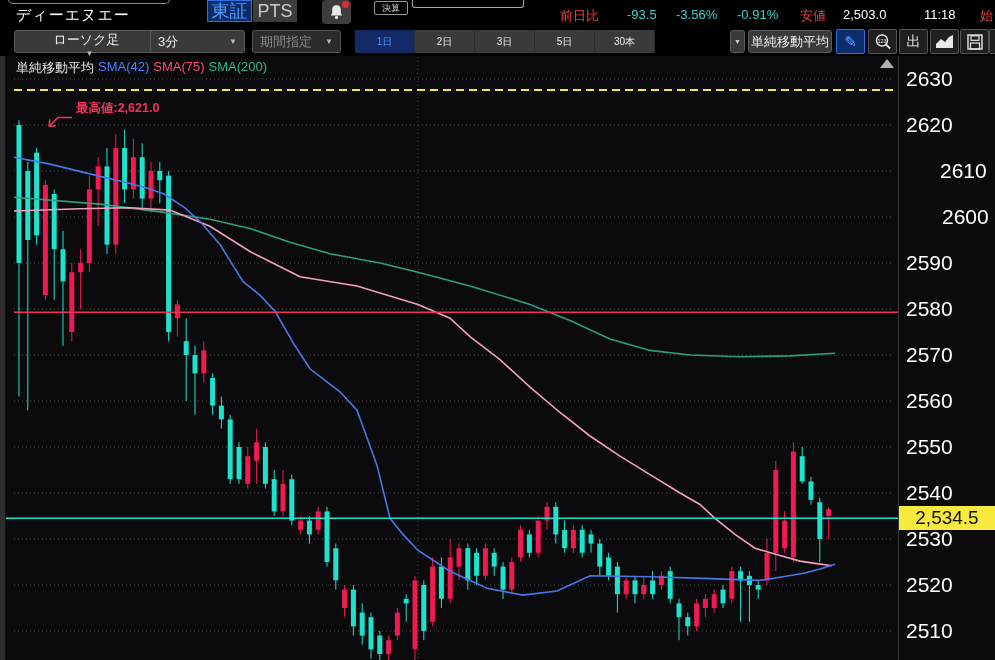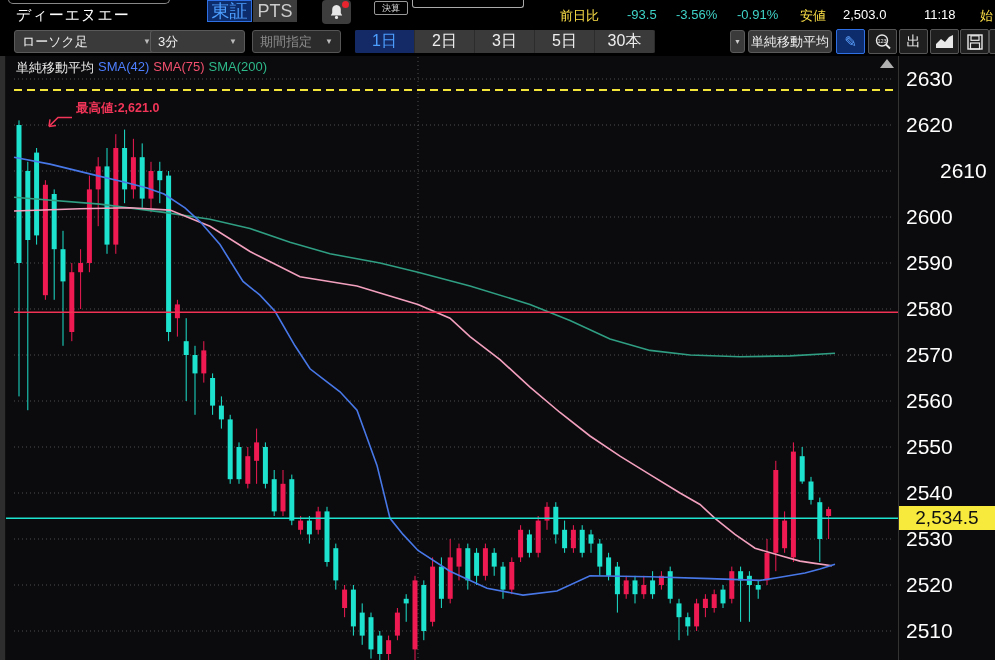--- a/index.html
+++ b/index.html
@@ -15,31 +15,31 @@
   .tab-remnant { position:absolute; left:8px; top:-8px; width:162px; height:12px; border:1px solid #888; border-top:none; border-radius:0 0 5px 5px; }
   .symbol { position:absolute; left:16px; top:6px; color:#fff; font-size:15px; letter-spacing:1px; }
   .mkt-btn { position:absolute; top:0; height:22px; font-size:18px; display:flex; align-items:center; justify-content:center; cursor:pointer; }
   .mkt-tosho { left:207px; width:45px; background:#0d2c6b; border:1px solid #2f6fe4; color:#4d9fff; }
   .mkt-pts { left:253px; width:44px; background:#3d3d3d; color:#ccc; }
   .bell-btn { position:absolute; left:322px; top:0; width:29px; height:24px; background:#3d3d3d; border-radius:4px; display:flex; align-items:center; justify-content:center; }
   .bell-dot { position:absolute; right:2px; top:1px; width:7px; height:7px; background:#e8252f; border-radius:50%; }
   .kessan { position:absolute; left:374px; top:1px; width:34px; height:14px; border:1px solid #999; border-radius:2px; color:#ddd; font-size:9px; display:flex; align-items:center; justify-content:center; }
   .input-remnant { position:absolute; left:412px; top:-3px; width:112px; height:11px; border:1px solid #aaa; border-top:none; border-radius:0 0 3px 3px; }
   .stat { position:absolute; top:7px; font-size:13px; white-space:nowrap; }
-  .lbl { color:#fde047; } .val { color:#fff; } .chg { color:#3fd2c7; }
+  .lbl { color:#ef4444; } .val { color:#fff; } .chg { color:#3fd2c7; }
 
   
   .toolbar { position:absolute; left:0; top:27px; width:995px; height:29px; background:#000; z-index:10; }
   .tb { position:absolute; top:3px; height:23px; background:#3a3a3a; border:1px solid #5a5a5a; border-radius:3px;
         color:#eee; font-size:13px; display:flex; align-items:center; cursor:pointer; }
   .dd { justify-content:space-between; padding:0 7px; }
   .dd .caret { color:#bbb; font-size:8px; margin-left:6px; }
   .dd-disabled { background:#2b2b2b; border-color:#555; color:#8a8a8a; }
   .seg { position:absolute; left:355px; top:3px; height:23px; display:flex; background:#3a3a3a; border-radius:2px; overflow:hidden; }
-  .seg .p { width:60px; height:23px; display:flex; align-items:center; justify-content:center; color:#eee; font-size:16px; border-right:1px solid #2c2c2c; cursor:pointer; }
+  .seg .p { width:60px; height:23px; display:flex; align-items:center; justify-content:center; color:#eee; font-size:10px; border-right:1px solid #2c2c2c; cursor:pointer; }
   .seg .p.active { background:#132a66; color:#4d9fff; }
   .mini-dd { left:730px; width:15px; justify-content:center; }
   .mini-dd .caret { font-size:7px; color:#ccc; }
   .technical { left:748px; width:84px; justify-content:center; }
   .icon-btn { position:absolute; top:2px; width:29px; height:25px; background:#1f1f1f; border:1px solid #555; border-radius:2px;
               display:flex; align-items:center; justify-content:center; color:#eee; cursor:pointer; }
   .icon-pencil { left:836px; background:#0d2c6b; border-color:#2f6fe4; color:#5aa0ff; font-size:15px; }
   .icon-zoom { left:868px; } .icon-de { left:899px; font-size:14px; }
   .icon-area { left:930px; } .icon-save { left:960px; } .icon-folder { left:989px; }
 
@@ -286,21 +286,21 @@
       <span style="color:#2eb98a;">SMA(200)</span>
     </div>
 
     <div class="annot" style="top: 44.4px;">最高値:2,621.0</div>
 
     <div class="y-axis">
       <div id="ticks">
           <div class="ytick" style="top: 11px;">2630</div>
           <div class="ytick" style="top: 57px;">2620</div>
           <div class="ytick" style="top: 103px; margin-left: 34px;">2610</div>
-          <div class="ytick" style="top: 149px;">2600</div>
+          <div class="ytick" style="top: 149px; margin-left: 36px;">2600</div>
           <div class="ytick" style="top: 195px;">2590</div>
           <div class="ytick" style="top: 241px;">2580</div>
           <div class="ytick" style="top: 287px;">2570</div>
           <div class="ytick" style="top: 333px;">2560</div>
           <div class="ytick" style="top: 379px;">2550</div>
           <div class="ytick" style="top: 425px;">2540</div>
           <div class="ytick" style="top: 471px;">2530</div>
           <div class="ytick" style="top: 517px;">2520</div>
           <div class="ytick" style="top: 563px;">2510</div>
         </div>
@@ -328,21 +328,21 @@
     <span class="stat chg" style="left:627px;">-93.5</span>
     <span class="stat chg" style="left:676px;">-3.56%</span>
     <span class="stat chg" style="left:737px;">-0.91%</span>
     <span class="stat lbl" style="left:800px;">安値</span>
     <span class="stat val" style="left:843px;">2,503.0</span>
     <span class="stat val" style="left:924px;">11:18</span>
     <span class="stat lbl" style="left:980px;">始</span>
   </div>
 
   <div class="toolbar">
-    <div class="tb dd" style="left:14px; width:145px;">
+    <div class="tb dd" style="left:14px; width:145px;flex-direction:column;">
       <span>ローソク足</span>
       <span class="caret">▼</span>
     </div>
     <div class="tb dd" style="left:150px; width:95px;">
       <span>3分</span>
       <span class="caret">▼</span>
     </div>
     <div class="tb dd dd-disabled" style="left:252px; width:89px;">
       <span>期間指定</span>
       <span class="caret">▼</span>

